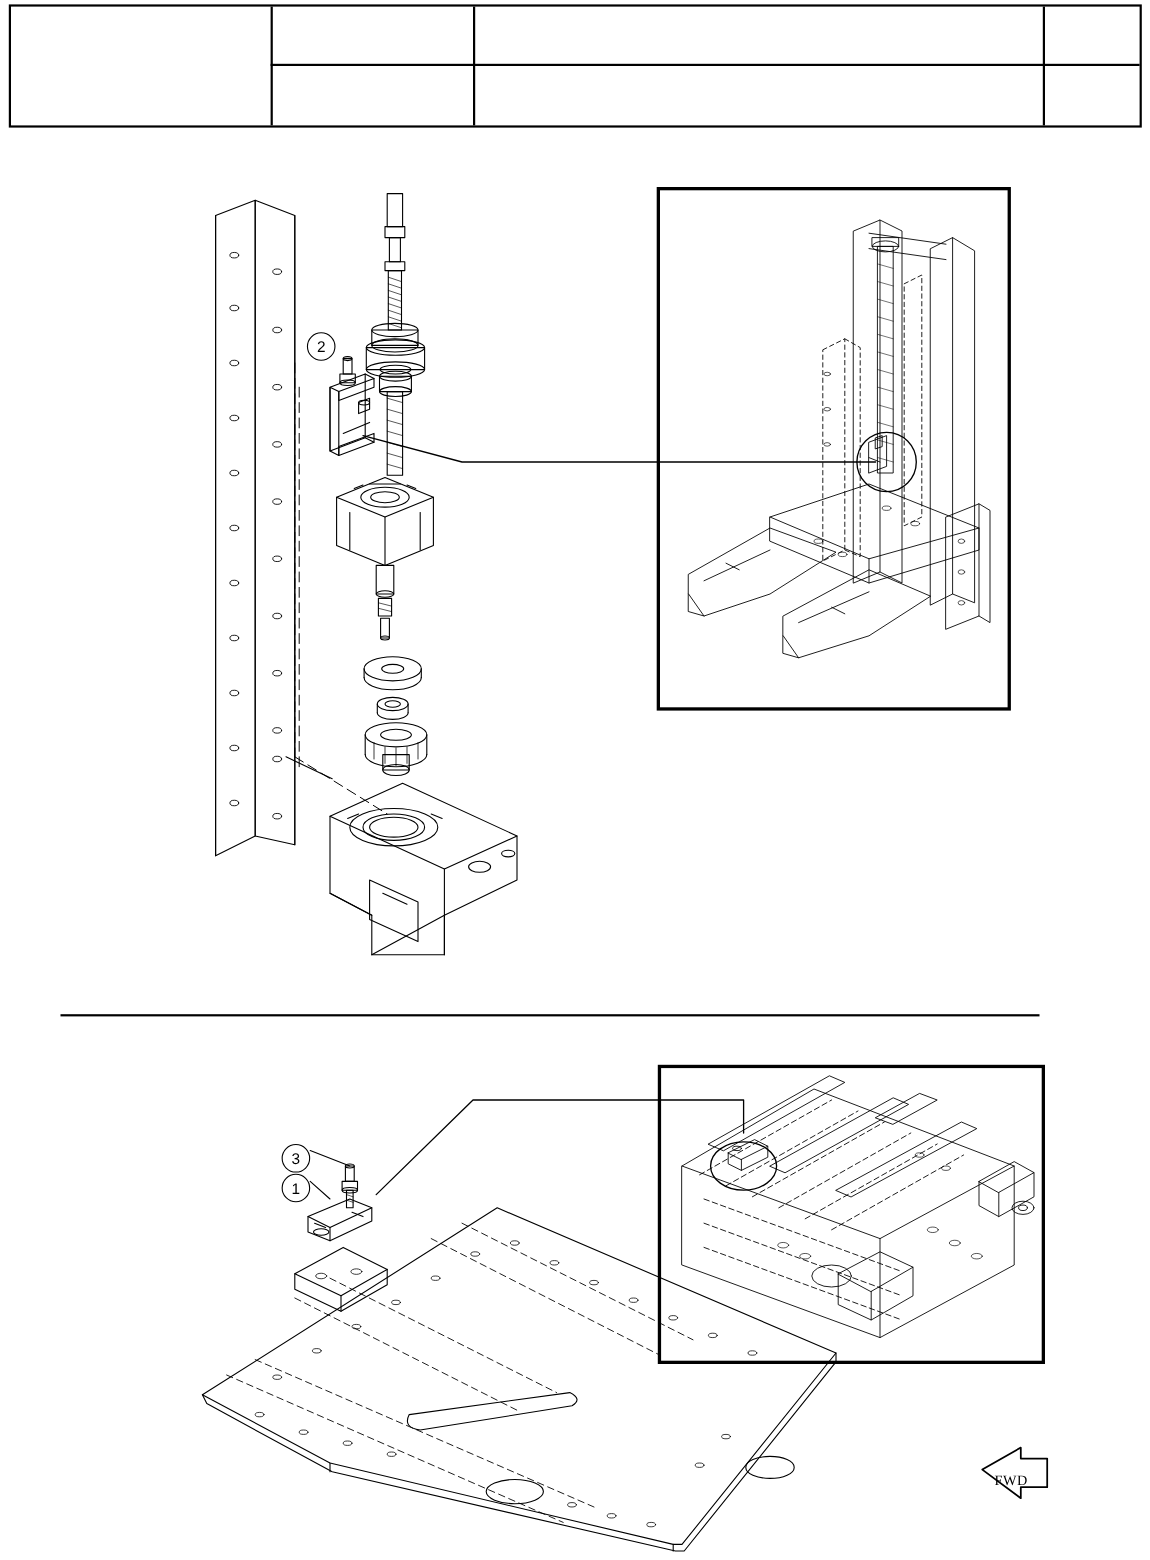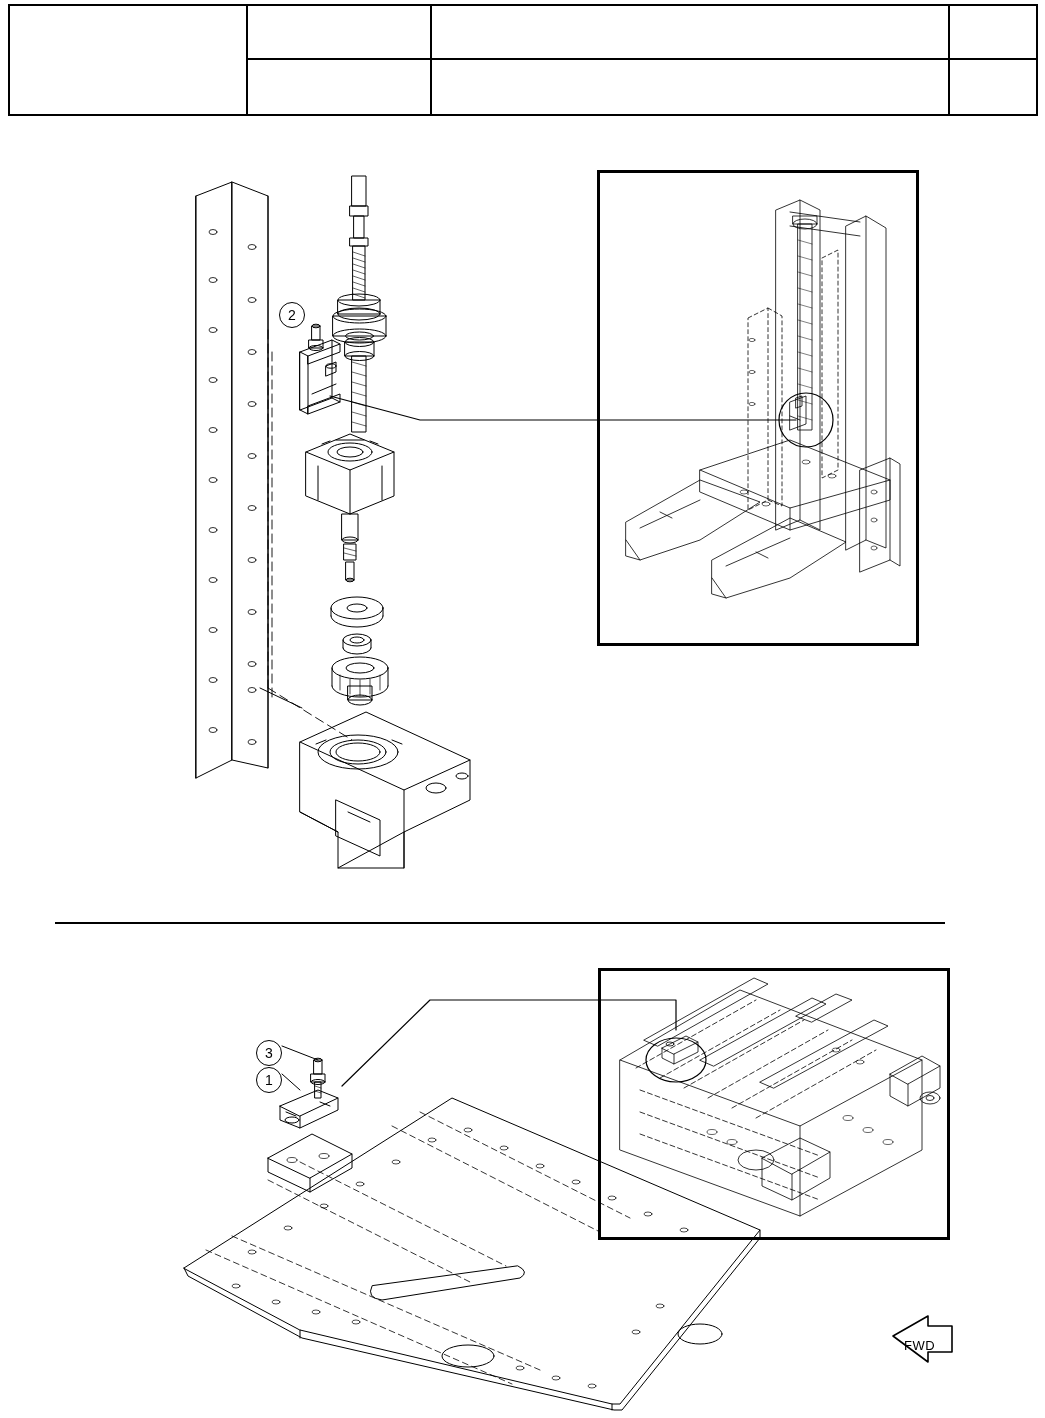--- a/index.html
+++ b/index.html
@@ -99,20 +99,21 @@
     top: 1316px;
     width: 70px;
     height: 62px;
   }
   #fwd-arrow .fwd-label {
     position: absolute;
     left: 16px;
     top: 22px;
     font-size: 13px;
     letter-spacing: 0.5px;
+    font-family: Liberation Serif, serif;
   }
 </style>
 </head>
 <body>
 
 <div id="page">
 
   <div id="header-table">
     <div class="col-div" style="left:236px;"></div>
     <div class="col-div" style="left:420px;"></div>

